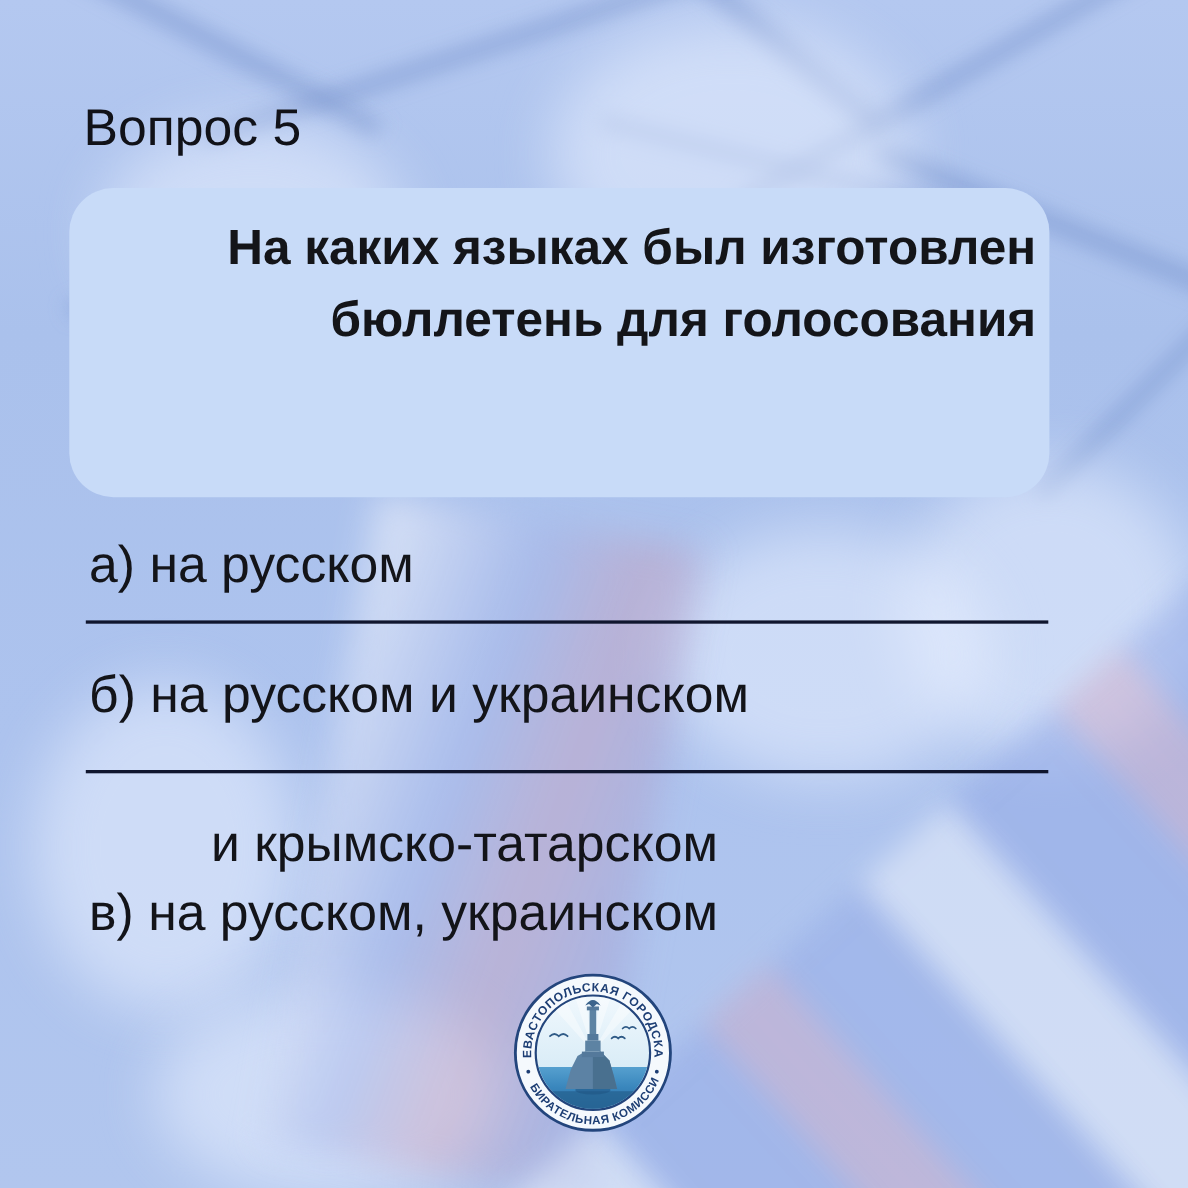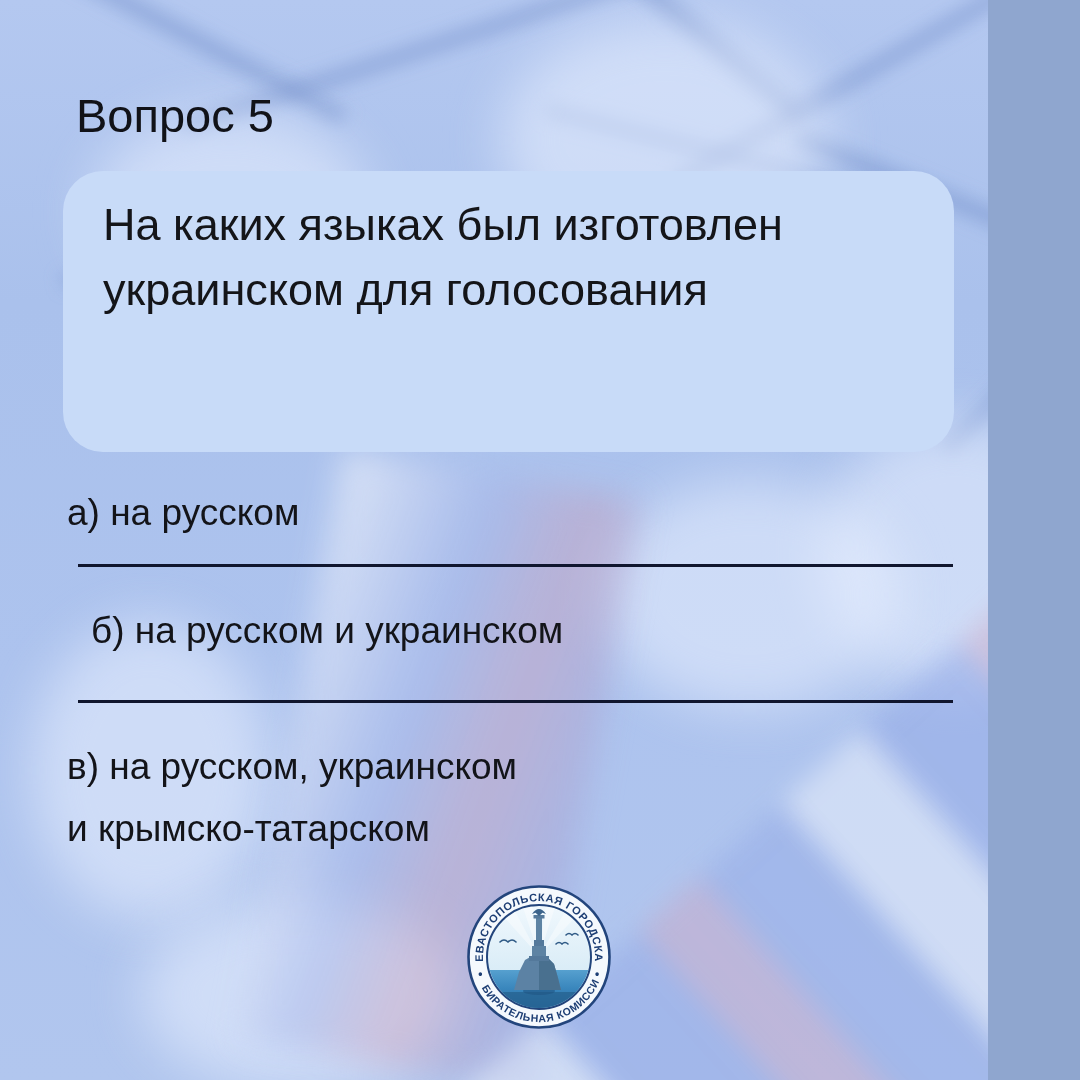--- a/index.html
+++ b/index.html
@@ -1,20 +1,21 @@
 <!DOCTYPE html>
 <html><head>
 <meta charset="utf-8">
 <style>
   html,body{margin:0;padding:0;background:#8fa6cf;}
   *{box-sizing:border-box;}
   .canvas{
-    position:relative;width:988px;height:1080px;overflow:hidden;
+    position:relative;width:1080px;height:1080px;overflow:hidden;
     font-family:"Liberation Sans", sans-serif;
     background:linear-gradient(180deg,#b4c8f0 0%,#aac1ec 28%,#adc3ee 62%,#b1c6ee 100%);
+    text-align:right;
   }
   
   .bg{position:absolute;inset:0;overflow:hidden;z-index:0;}
   .branch{position:absolute;background:rgba(110,138,200,0.52);border-radius:10px;filter:blur(9px);}
   .petal{position:absolute;background:rgba(233,241,255,0.55);border-radius:50%;filter:blur(26px);}
   .ribbon-mid{
     position:absolute;left:290px;top:470px;width:300px;height:600px;
     background:linear-gradient(100deg,rgba(255,255,255,0.55) 0%,rgba(164,180,232,0.45) 38%,rgba(205,150,175,0.38) 62%,rgba(143,164,226,0.45) 100%);
     transform:rotate(10deg);filter:blur(16px);
   }
@@ -30,23 +31,23 @@
   
   .content{position:absolute;inset:0;z-index:2;color:#15161a;}
   .title{
     position:absolute;left:76px;top:88px;font-size:47px;line-height:56px;
     font-weight:500;color:#111218;letter-spacing:0;
   }
   .card{
     position:absolute;left:63px;top:171px;width:891px;height:281px;
     background:#c8dbf8;border-radius:40px;
   }
-  .card-inner{position:absolute;left:40px;top:21px;right:12px;}
+  .card-inner{position:absolute;left:40px;top:21px;right:12px;font-weight:bold;}
   .qline{font-size:45px;line-height:65px;white-space:nowrap;color:#141519;}
-  .opt{position:absolute;left:67px;font-size:37px;line-height:62px;white-space:nowrap;color:#131419;}
+  .opt{position:absolute;left:81px;font-size:47px;line-height:62px;white-space:nowrap;color:#131419;}
   .divider{position:absolute;left:78px;width:875px;height:0;border-top:3px solid #10162e;}
   
   .logo{position:absolute;left:466px;top:884px;width:146px;height:146px;}
 </style>
 </head>
 <body>
 
 <div class="canvas">
 
   <div class="bg">
@@ -68,33 +69,33 @@
     <div class="ribbon-br"></div>
   </div>
 
   <div class="content">
 
     <div class="title">Вопрос 5</div>
 
     <div class="card">
       <div class="card-inner">
         <div class="qline">На каких языках был изготовлен</div>
-        <div class="qline">украинском для голосования</div>
+        <div class="qline">бюллетень для голосования</div>
       </div>
     </div>
 
     <div class="opt" style="top:482px;">а) на русском</div>
     <div class="divider" style="top:564px;"></div>
 
-    <div class="opt" style="top:600px;margin-left:24px;">б) на русском и украинском</div>
+    <div class="opt" style="top:600px;">б) на русском и украинском</div>
     <div class="divider" style="top:700px;"></div>
 
     <div class="opt" style="top:736px;">
+      <div>и крымско-татарском</div>
       <div>в) на русском, украинском</div>
-      <div>и крымско-татарском</div>
     </div>
 
     <svg class="logo" viewBox="0 0 146 146">
       <defs>
         <linearGradient id="skyGrad" x1="0" y1="0" x2="0" y2="1">
           <stop offset="0" stop-color="#f0f8fd"></stop>
           <stop offset="0.7" stop-color="#d7ebf6"></stop>
           <stop offset="1" stop-color="#bfdff0"></stop>
         </linearGradient>
         <linearGradient id="seaGrad" x1="0" y1="0" x2="0" y2="1">

